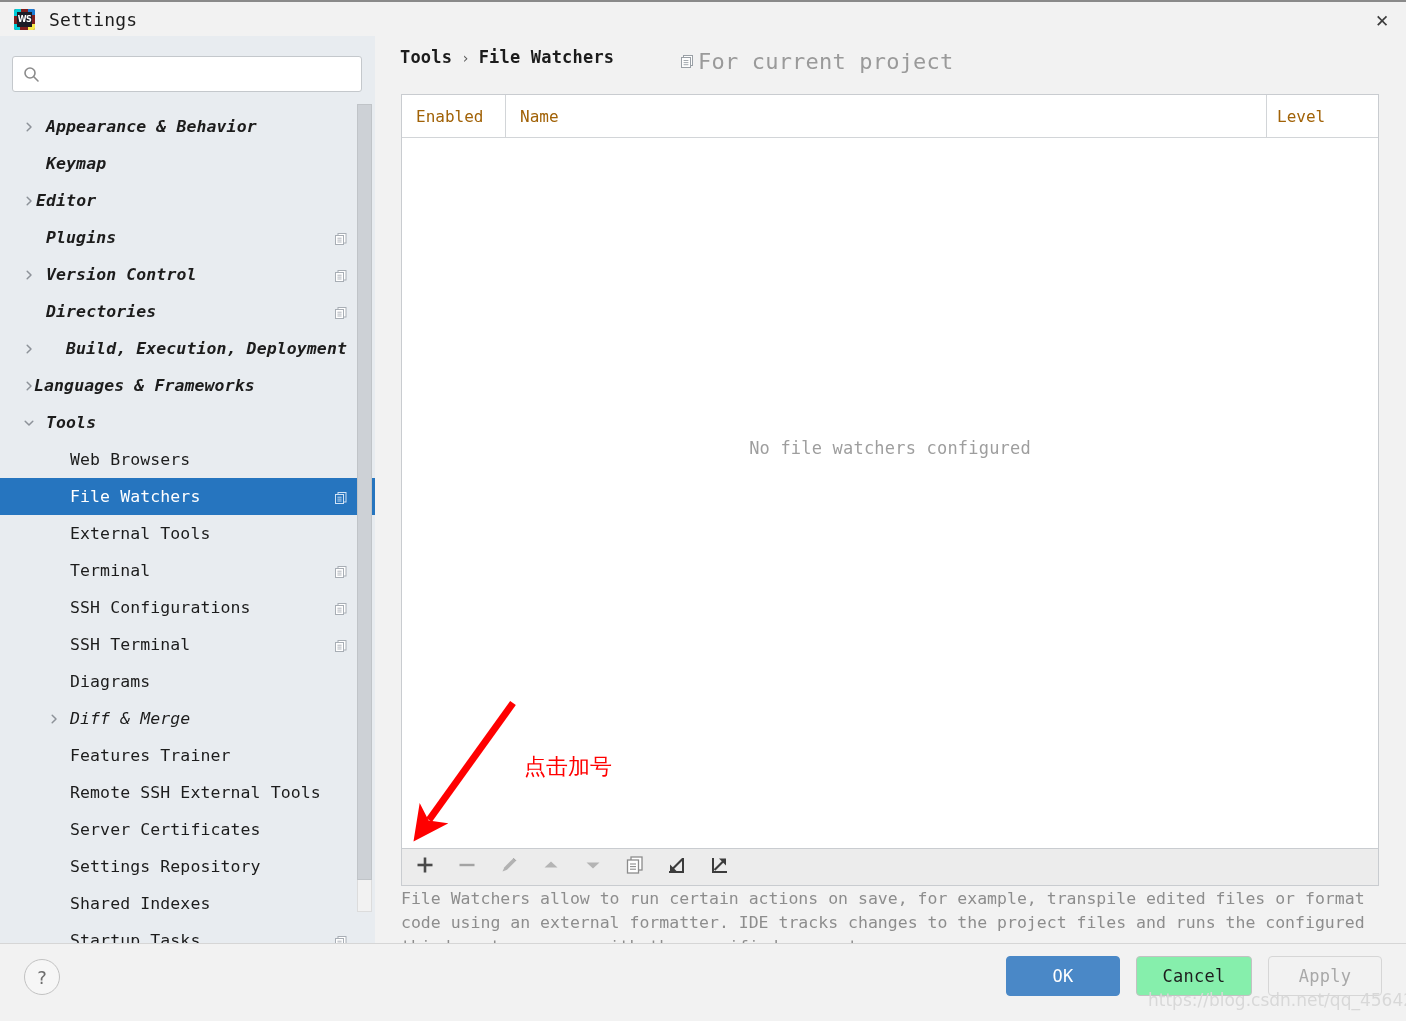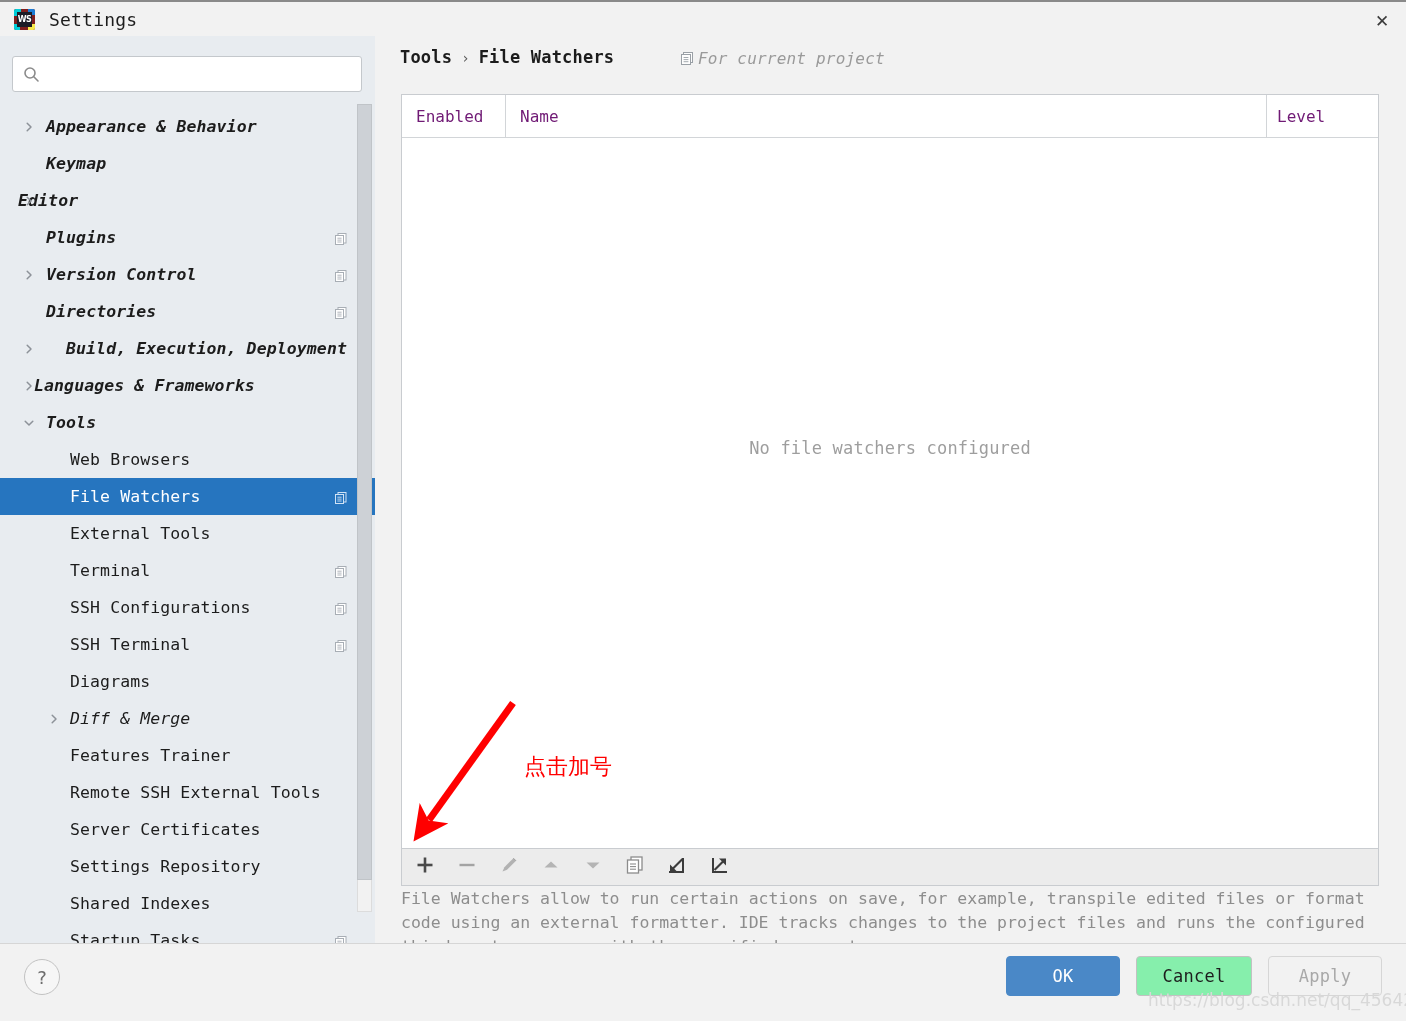--- a/index.html
+++ b/index.html
@@ -188,24 +188,23 @@
     margin: 0 9px;
   }
   .scope-wrap {
     position: absolute;
     left: 305px; top: 13px;
     display: flex;
     align-items: center;
   }
   .scope-icon { width: 15px; height: 15px; margin-right: 3px; }
   .scope-text {
-    font-size: 16px;
+    font-size: 22px;
     color: #9a9a9a;
     letter-spacing: 0.2px;
-    font-style: italic;
   }
 
   
   .table-panel {
     position: absolute;
     left: 26px; top: 58px;
     width: 978px; height: 755px;
     background: #ffffff;
     border: 1px solid #c9ccd0;
     box-sizing: border-box;
@@ -213,21 +212,21 @@
   .table-head {
     display: flex;
     height: 43px;
     border-bottom: 1px solid #d2d5d8;
     box-sizing: border-box;
   }
   .th {
     display: flex;
     align-items: center;
     font-size: 16px;
-    color: #701a75;
+    color: #a16207;
     box-sizing: border-box;
     padding-left: 14px;
   }
   .th.enabled-col { width: 104px; border-right: 1px solid #d2d5d8; }
   .th.name-col    { width: 761px; border-right: 1px solid #d2d5d8; }
   .th.level-col   { width: 111px; padding-left: 10px; }
   .table-empty {
     height: 710px;
     display: flex;
     align-items: center;
@@ -388,21 +387,21 @@
         </div>
         <div class="tree-row">
           <span class="tree-label bold" style="margin-left: 46px;">Keymap</span>
         </div>
         <div class="tree-row">
           <span class="arrow" style="left: 22px;">
             <svg width="14" height="14" viewBox="0 0 14 14">
               <path d="M5.2,3.2 L9,7 L5.2,10.8" fill="none" stroke="#8d9299" stroke-width="1.5" stroke-linecap="round" stroke-linejoin="round"></path>
             </svg>
           </span>
-          <span class="tree-label bold" style="margin-left: 18px;">Editor</span>
+          <span class="tree-label bold" style="margin-left: 36px;">Editor</span>
         </div>
         <div class="tree-row">
           <span class="tree-label bold" style="margin-left: 46px;">Plugins</span>
           <span class="copy-badge"><svg width="14" height="14" viewBox="0 0 14 14">
               <rect x="4" y="1.5" width="8" height="9.5" fill="#ffffff" stroke="#a8aeb5" stroke-width="1"></rect>
               <rect x="1.5" y="3.5" width="8" height="9" fill="#ffffff" stroke="#a8aeb5" stroke-width="1"></rect>
               <line x1="3.4" y1="6.2" x2="7.6" y2="6.2" stroke="#a8aeb5" stroke-width="0.9"></line>
               <line x1="3.4" y1="8.1" x2="7.6" y2="8.1" stroke="#a8aeb5" stroke-width="0.9"></line>
               <line x1="3.4" y1="10" x2="7.6" y2="10" stroke="#a8aeb5" stroke-width="0.9"></line>
             </svg></span>

